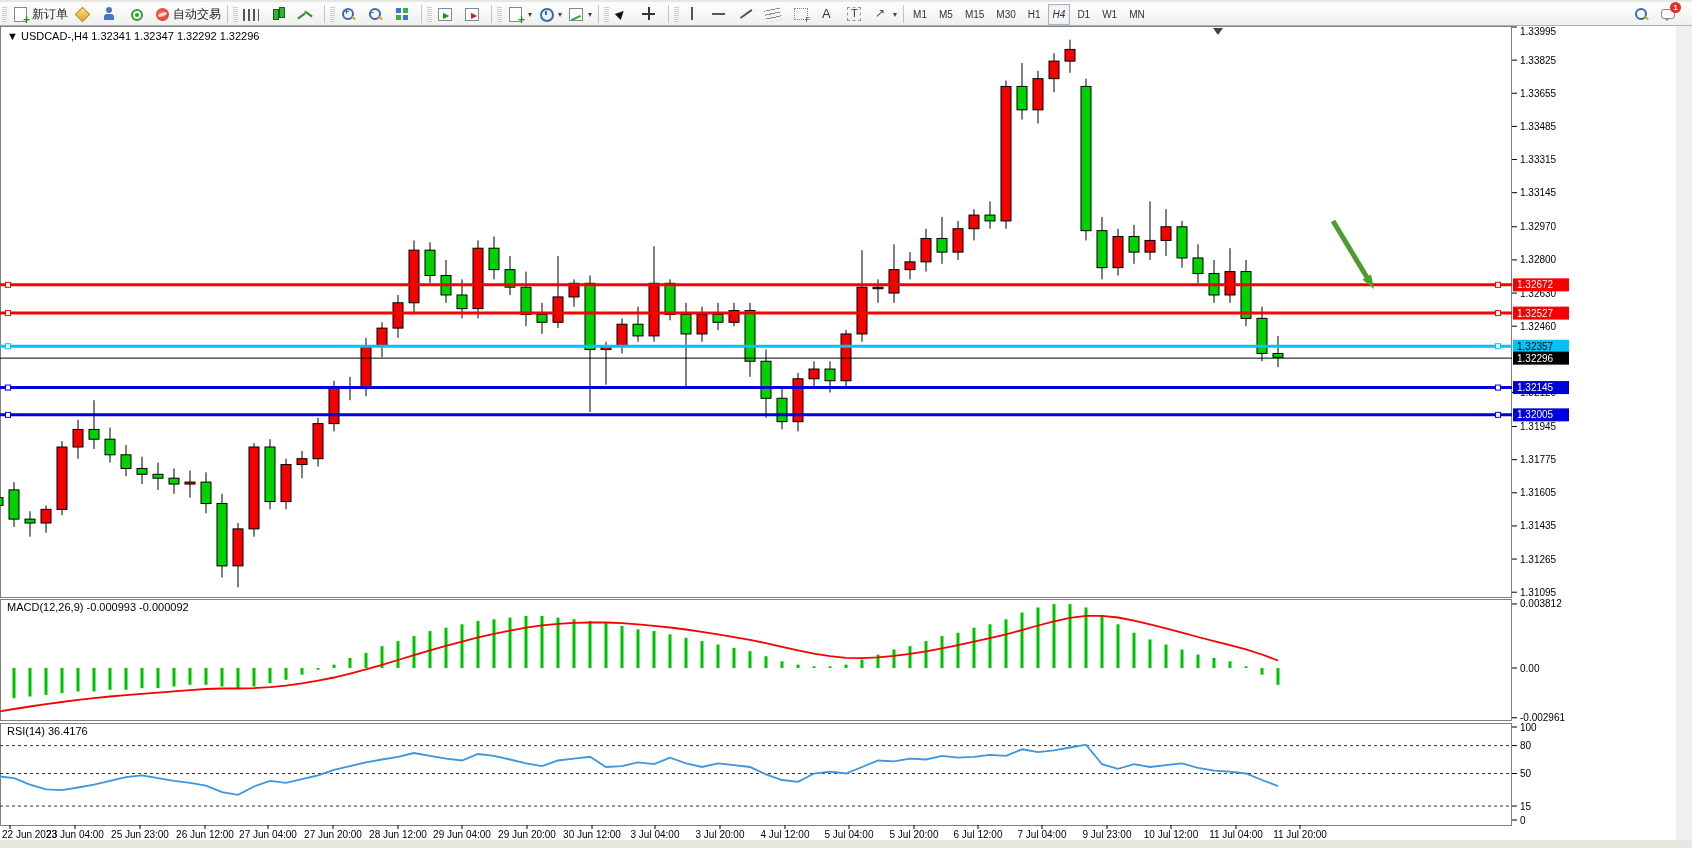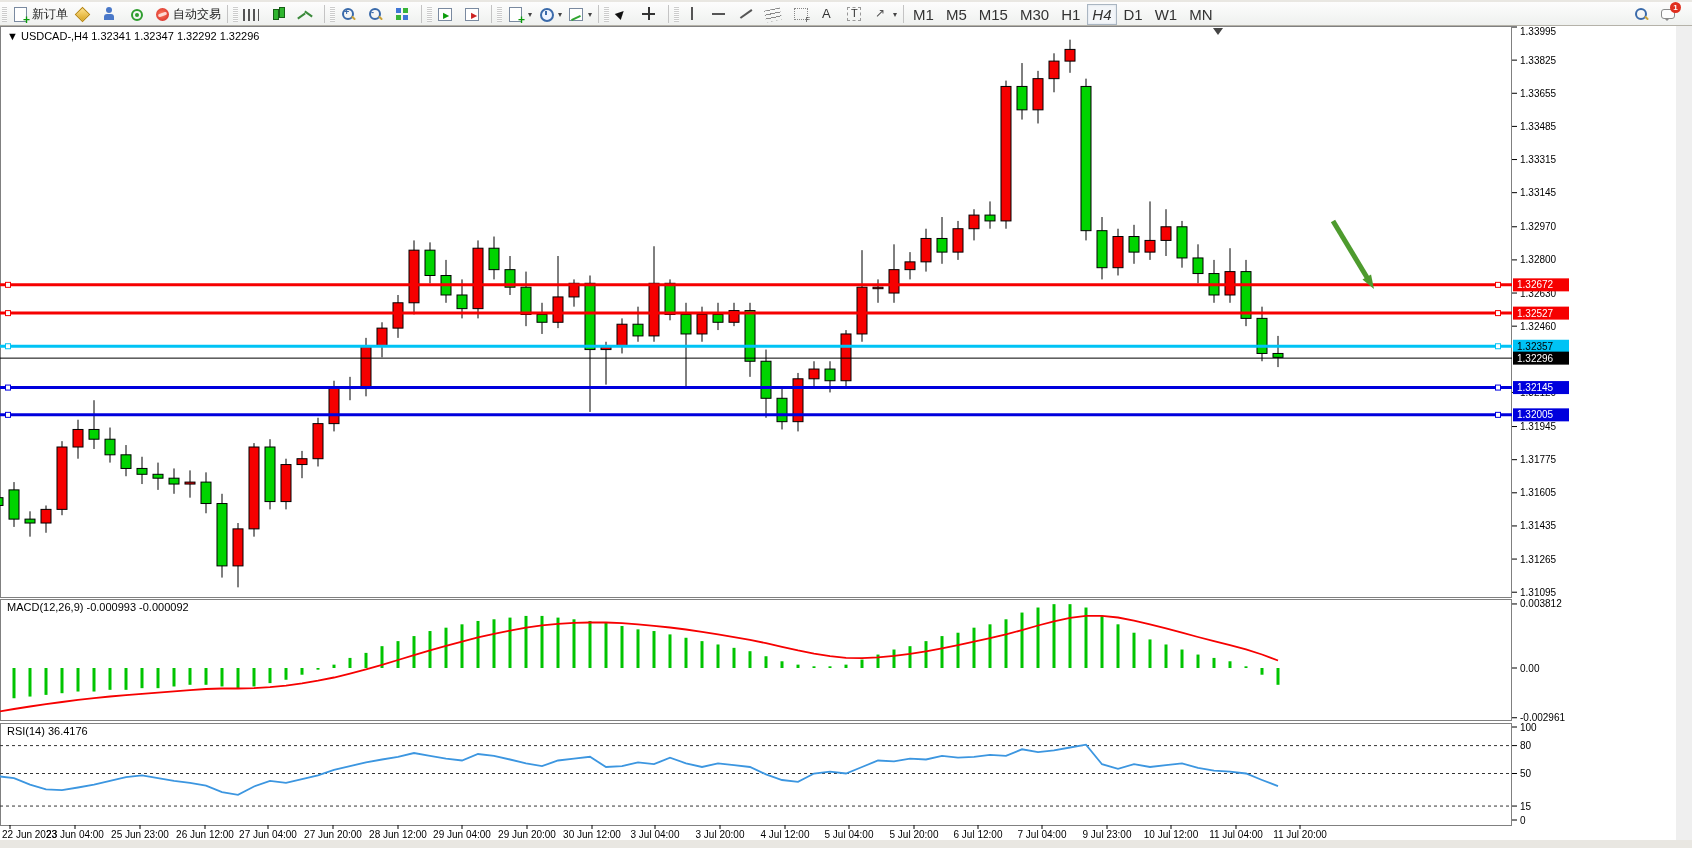--- a/index.html
+++ b/index.html
@@ -8,21 +8,21 @@
   #toolbar{position:absolute;left:0;top:2px;width:1692px;height:24px;
     background:linear-gradient(#fdfdfd,#eef0ee);border-bottom:1px solid #c9c6bd;
     display:flex;align-items:center;font-size:12px;color:#222;}
   .grip{width:5px;height:16px;margin:0 2px;
     background:repeating-linear-gradient(#fff 0 1px,#b9b9b9 1px 2px);opacity:.7;}
   .sep{width:1px;height:18px;background:#c4c4c4;margin:0 3px;}
   .tb-btn{height:21px;min-width:21px;display:flex;align-items:center;gap:3px;
     padding:0 2px;border:1px solid transparent;border-radius:2px;cursor:default;}
   .tb-label{font-size:12px;white-space:nowrap;}
   .dd{font-size:8px;color:#444;margin-left:1px;}
-  .tf-btn{height:19px;padding:0 4px;margin:10px 1px;font-size:15px;color:#333;
+  .tf-btn{height:19px;padding:0 4px;margin:10px 1px;font-size:10px;color:#333;
     display:flex;align-items:center;border:1px solid transparent;text-align:center;}
   .tf-btn.active{border:1px solid #aab6c2;background:#f3f6f9;box-shadow:inset 0 0 2px #cfd8e2;font-style:italic;}
   .tb-right{margin-left:auto;display:flex;align-items:center;margin-right:8px;}
   
   .ic{width:16px;height:16px;position:relative;display:inline-block;flex:none;}
   .ic-doc{border:1px solid #7a8aa0;background:#fff;width:11px;height:13px;margin:0 2px;}
   .ic-doc::after{content:"+";position:absolute;right:-4px;bottom:-6px;color:#0a9c0a;font-weight:bold;font-size:12px;}
   .ic-gold::before{content:"";position:absolute;left:3px;top:3px;width:9px;height:9px;
     background:linear-gradient(135deg,#ffe18a,#d9a520);transform:rotate(45deg);border:1px solid #b8860b;}
   .ic-person::before{content:"";position:absolute;left:5px;top:1px;width:6px;height:6px;border-radius:50%;background:#4a78c8;}

